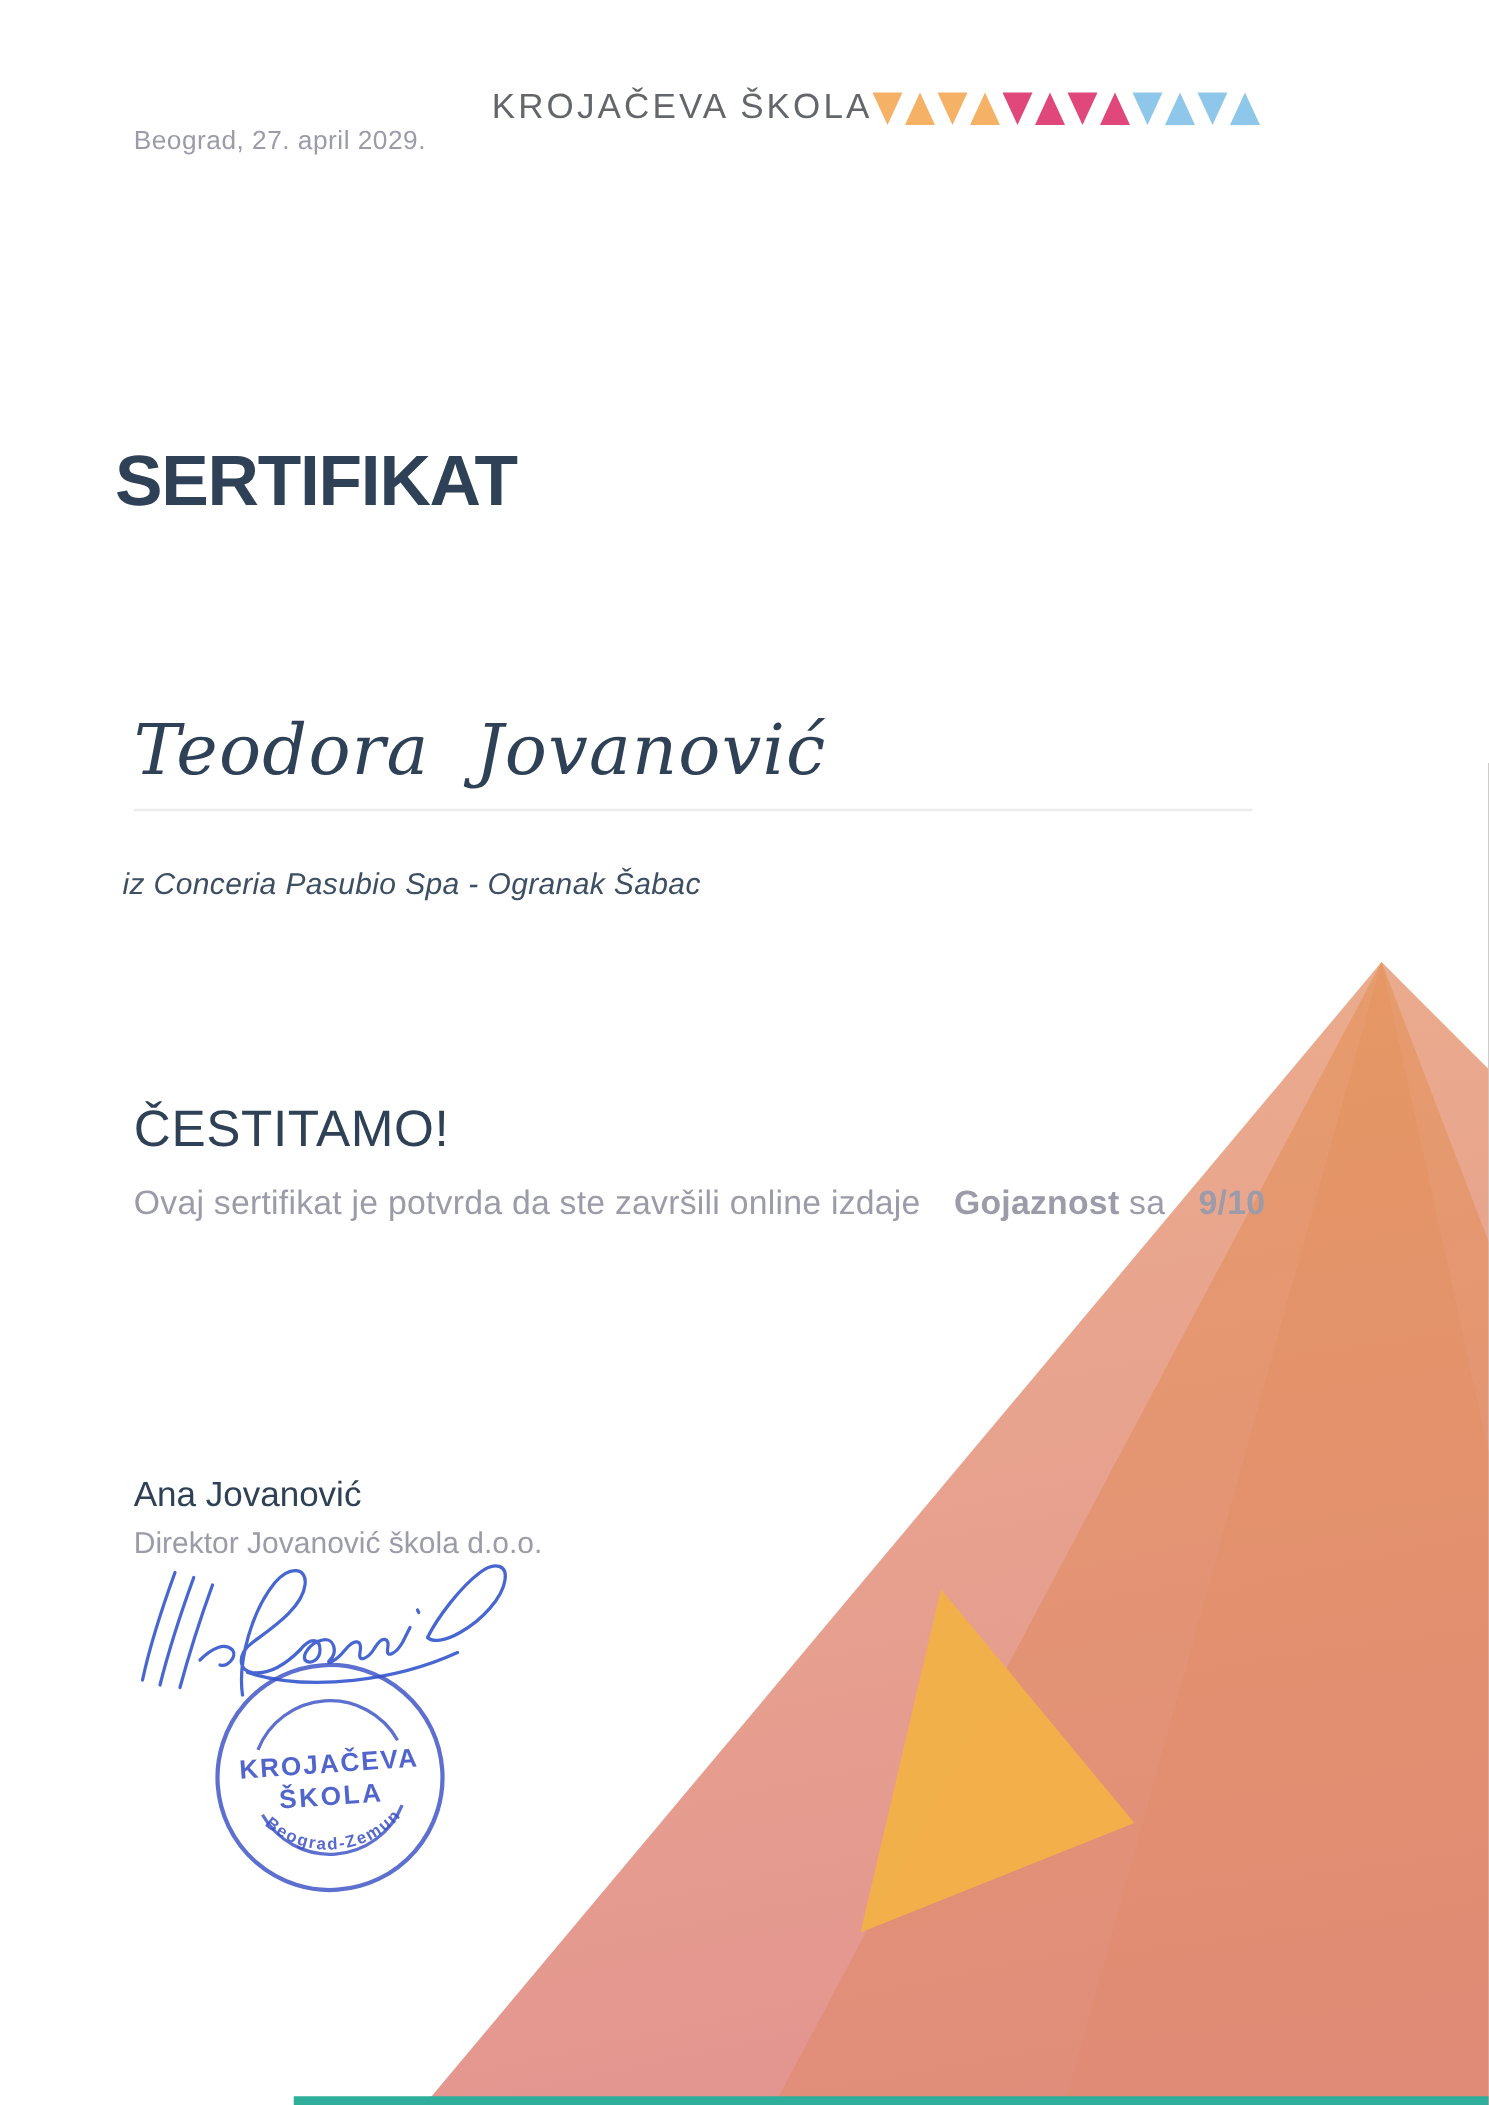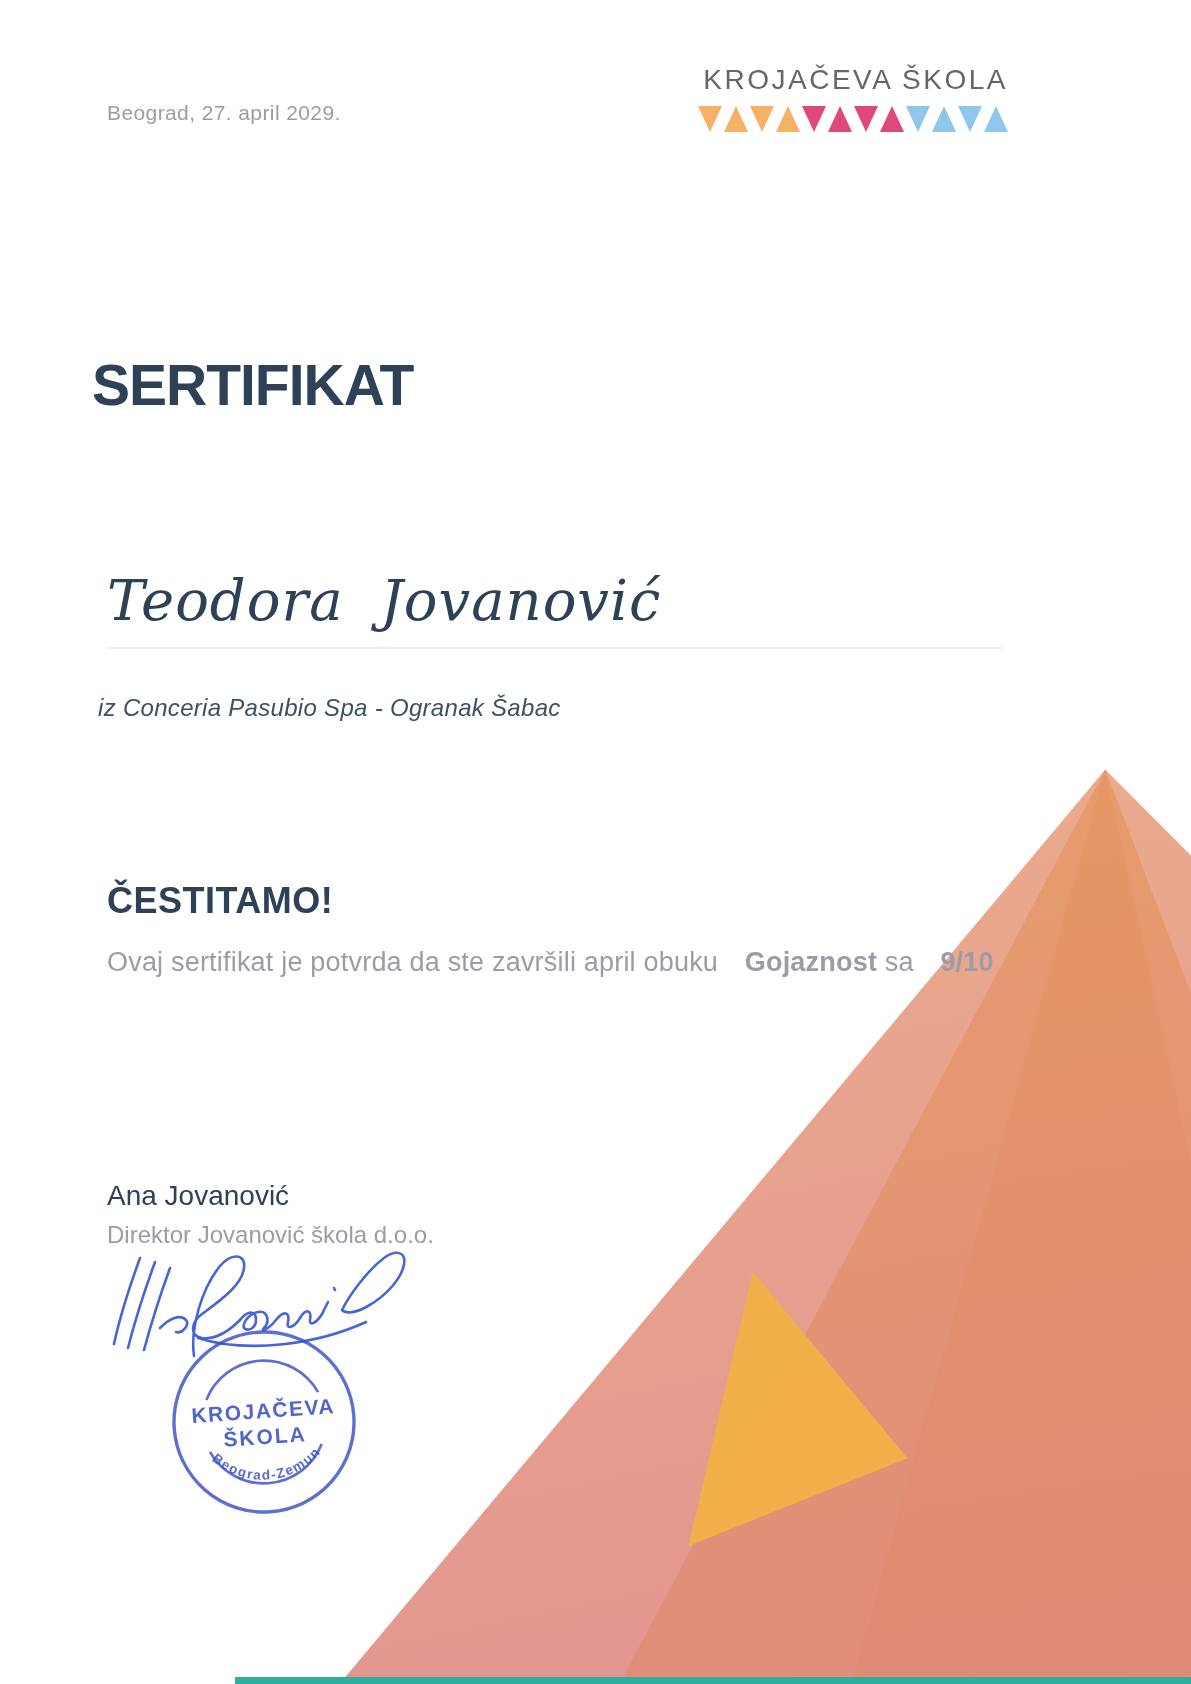--- a/index.html
+++ b/index.html
@@ -12,21 +12,21 @@
     font-family:"Liberation Sans", sans-serif;
   }
   
   .date-line{
     position:absolute;left:107px;top:101px;
     font-size:21px;color:var(--gray-text);
     letter-spacing:.4px;
   }
   .logo{
     position:absolute;top:64px;right:183px;
-    display:flex;flex-direction:column;align-items:flex-end;
+    display:flex;flex-direction:row;align-items:flex-end;
   }
   .logo-text{
     font-size:28px;font-weight:400;color:var(--logo-gray);
     letter-spacing:2.5px;white-space:nowrap;
   }
   .tri-band{display:flex;gap:2px;margin-top:10px;align-items:flex-start;height:27px;}
   .tri{width:0;height:0;border-left:12px solid transparent;border-right:12px solid transparent;}
   .tri.down{border-top:26px solid var(--c);}
   .tri.up{border-bottom:26px solid var(--c);}
   
@@ -49,21 +49,21 @@
     padding-bottom:14px;
   }
   .recipient-origin{
     position:absolute;left:98px;top:694px;
     font-size:24px;font-style:italic;font-weight:500;color:var(--slate);
     letter-spacing:.3px;
   }
   
   .congrats{
     position:absolute;left:107px;top:880px;
-    font-size:36px;font-weight:700;color:var(--navy);
+    font-size:41px;font-weight:400;color:var(--navy);
     letter-spacing:.5px;
   }
   .body-text{
     position:absolute;left:107px;top:942px;width:930px;
     font-size:27px;line-height:40px;color:var(--gray-text);
     letter-spacing:.2px;
   }
   .body-text b{font-weight:700;margin-left:19px;}
   
   .signer-name{
@@ -133,21 +133,21 @@
         <div class="tri up" style="--c: #8EC7EA;"></div>
       </div>
   </div>
 
   <div class="cert-title">SERTIFIKAT</div>
 
   <div class="recipient-name">Teodora Jovanović</div>
   <div class="recipient-origin">iz Conceria Pasubio Spa - Ogranak Šabac</div>
 
   <div class="congrats">ČESTITAMO!</div>
-  <div class="body-text"><span>Ovaj sertifikat je potvrda da ste završili april obuku </span><b>Gojaznost</b><span> sa  </span><b>9/10</b><br></div>
+  <div class="body-text"><span>Ovaj sertifikat je potvrda da ste završili online izdaje </span><b>Gojaznost</b><span> sa  </span><b>9/10</b><br></div>
 
   <div class="signer-name">Ana Jovanović</div>
   <div class="signer-title">Direktor Jovanović škola d.o.o.</div>
 
   <svg class="signature-svg" width="315" height="120" viewBox="0 0 315 120">
     <g fill="none" stroke="var(--signature-blue)" stroke-width="2.6" stroke-linecap="round" opacity="0.88">
       <path d="M16 100 C 22 72, 34 36, 42 14"></path>
       <path d="M30 104 C 37 76, 49 40, 57 18"></path>
       <path d="M46 106 C 53 80, 64 46, 72 24"></path>
       <path d="M62 84 C 72 74, 82 70, 88 76 C 92 81, 84 90, 78 88"></path>

